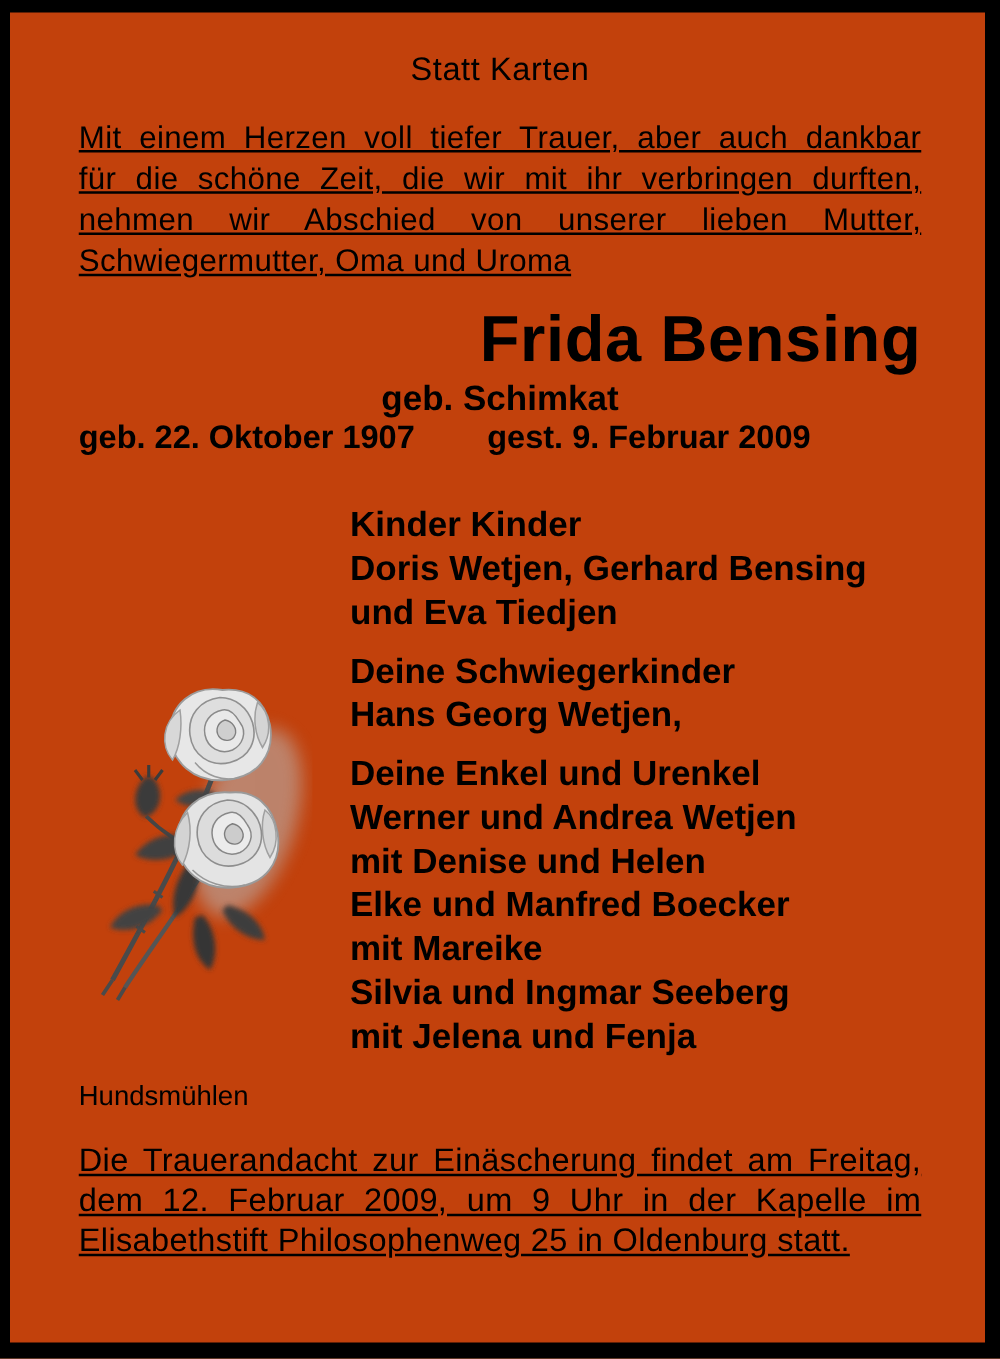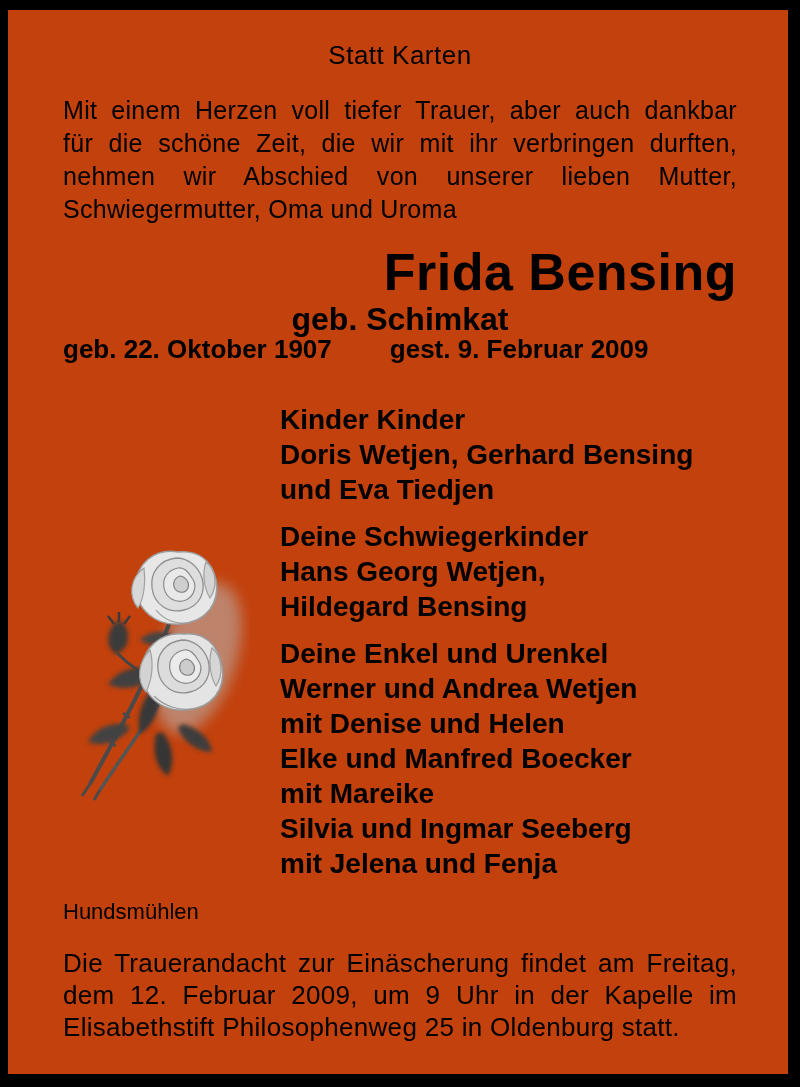--- a/index.html
+++ b/index.html
@@ -34,36 +34,37 @@
   }
   .intro {
     margin-top: 24px;
   }
   .jline {
     font-size: 25px;
     line-height: 33px;
     text-align: justify;
     text-align-last: justify;
     letter-spacing: 0.3px;
+    text-decoration: underline;
   }
   .jline.last {
     text-align-last: left;
   }
   .deceased-name {
     margin-top: 18px;
     text-align: right;
     font-size: 52px;
     line-height: 56px;
     font-weight: bold;
     letter-spacing: 0.5px;
   }
   .maiden-name {
     margin-top: 4px;
     text-align: center;
-    font-size: 32px;
+    font-size: 28px;
     line-height: 30px;
     font-weight: bold;
   }
   .dates-line {
     text-align: left;
     font-size: 26px;
     line-height: 30px;
     font-weight: bold;
   }
   .dates-line .date-gap {
@@ -125,21 +126,20 @@
 
     <div class="mourners">
       <div class="mourner-group">
         <div>Kinder Kinder</div>
         <div>Doris Wetjen, Gerhard Bensing</div>
         <div>und Eva Tiedjen</div>
       </div>
       <div class="mourner-group">
         <div>Deine Schwiegerkinder</div>
         <div>Hans Georg Wetjen,</div>
-        <div>Hildegard Bensing</div>
       </div>
       <div class="mourner-group">
         <div>Deine Enkel und Urenkel</div>
         <div>Werner und Andrea Wetjen</div>
         <div>mit Denise und Helen</div>
         <div>Elke und Manfred Boecker</div>
         <div>mit Mareike</div>
         <div>Silvia und Ingmar Seeberg</div>
         <div>mit Jelena und Fenja</div>
       </div>

